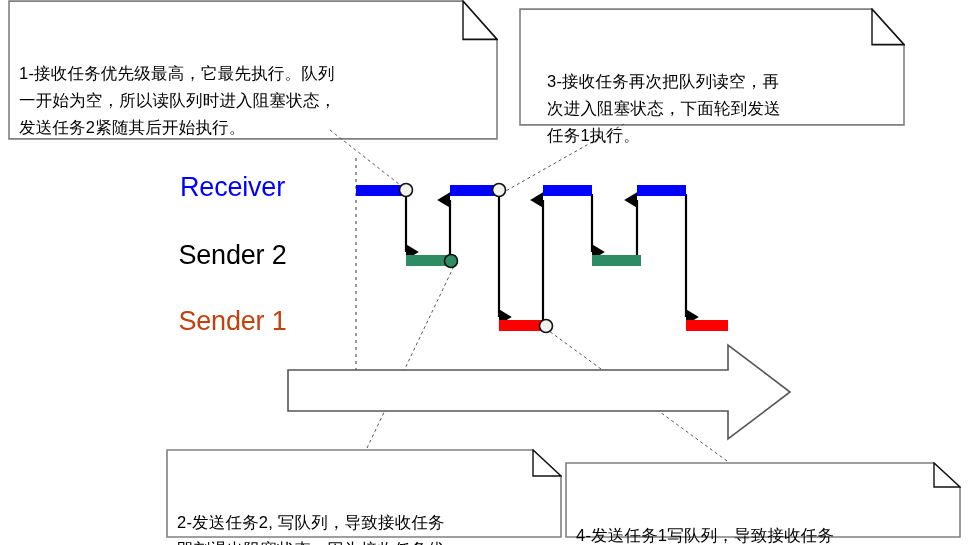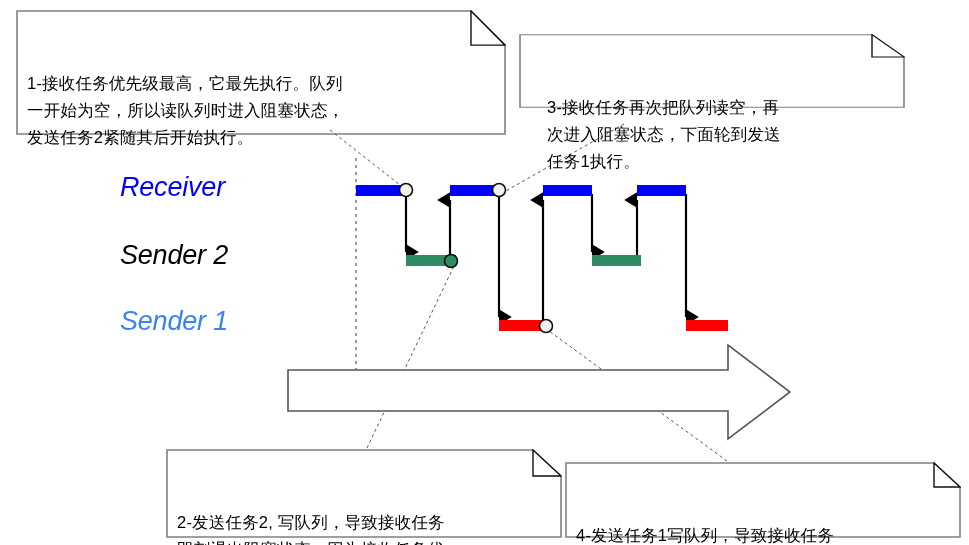--- a/index.html
+++ b/index.html
@@ -33,38 +33,37 @@
     z-index: 3;
   }
   
   .callout .frame {
     position: absolute;
     left: 0; top: 0;
     width: 100%; height: 100%;
     z-index: 1;
     pointer-events: none;
   }
-  .callout.c1 { left: 8px;   top: 10px;   width: 490px; height: 125px; margin-left: 8px; }
-  .callout.c3 { left: 519px; top: 34px;  width: 386px; height: 74px; padding-left: 28px; }
+  .callout.c1 { left: 8px;   top: 0;   width: 490px; height: 140px; }
+  .callout.c3 { left: 519px; top: 8px;  width: 386px; height: 118px; padding-left: 28px; }
   .callout.c2 { left: 122px; top: 449px; width: 396px; height: 89px; margin-left: 44px; }
   .callout.c4 { left: 565px; top: 462px; width: 396px; height: 76px; }
 
   
   .lane-label {
     position: absolute;
     font-size: 27px;
     font-weight: 400;
     white-space: nowrap;
-    text-align: left;
+    text-align: center;
     letter-spacing: -0.2px;
-    font-style: italic;
   }
   .lane-label.receiver { left: 120px; top: 172px; width: 225px; color: #0000ff; }
   .lane-label.sender2  { left: 120px; top: 240px; width: 225px; color: #000000; }
-  .lane-label.sender1  { left: 120px; top: 306px; width: 225px; color: #3b82f6; }
+  .lane-label.sender1  { left: 120px; top: 306px; width: 225px; color: #c2410c; }
 
   
   #diagram, #leaders {
     position: absolute;
     left: 0; top: 0;
     width: 969px; height: 545px;
     pointer-events: none;
   }
   #leaders { z-index: 2; }
   #diagram { z-index: 4; }

